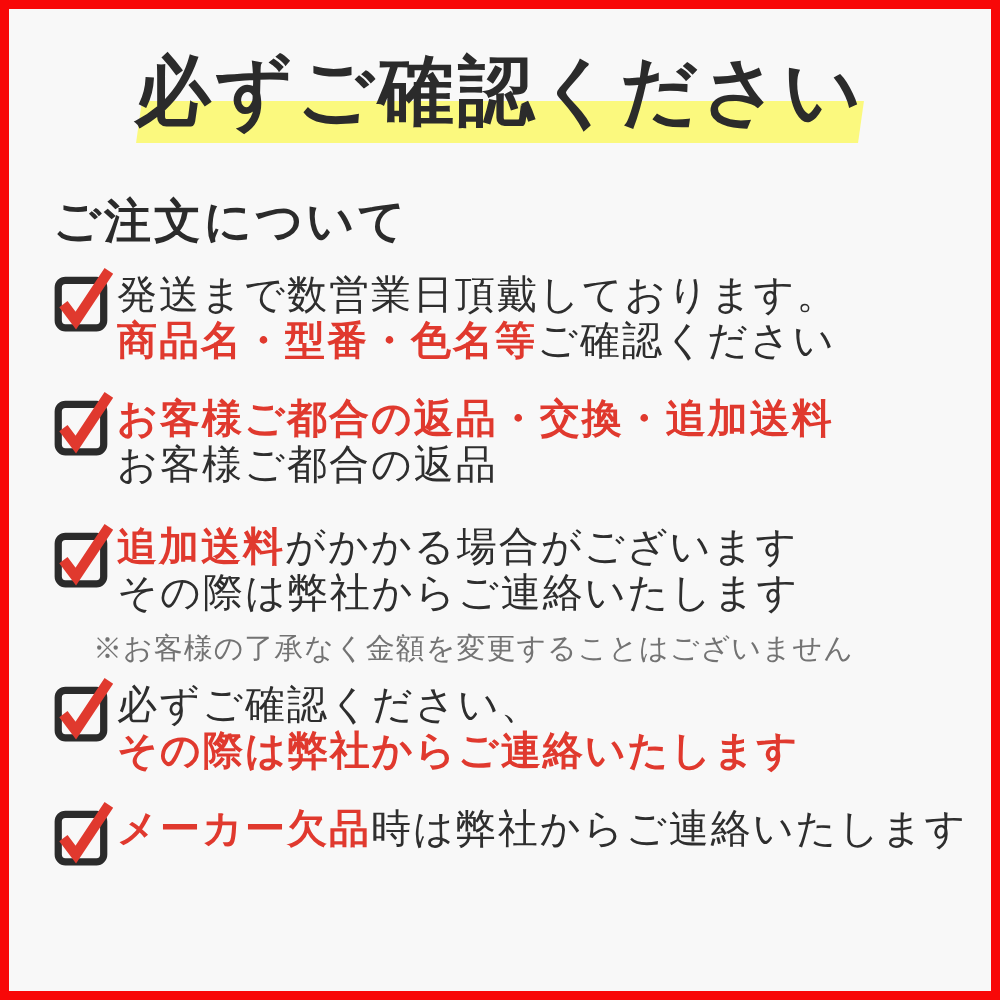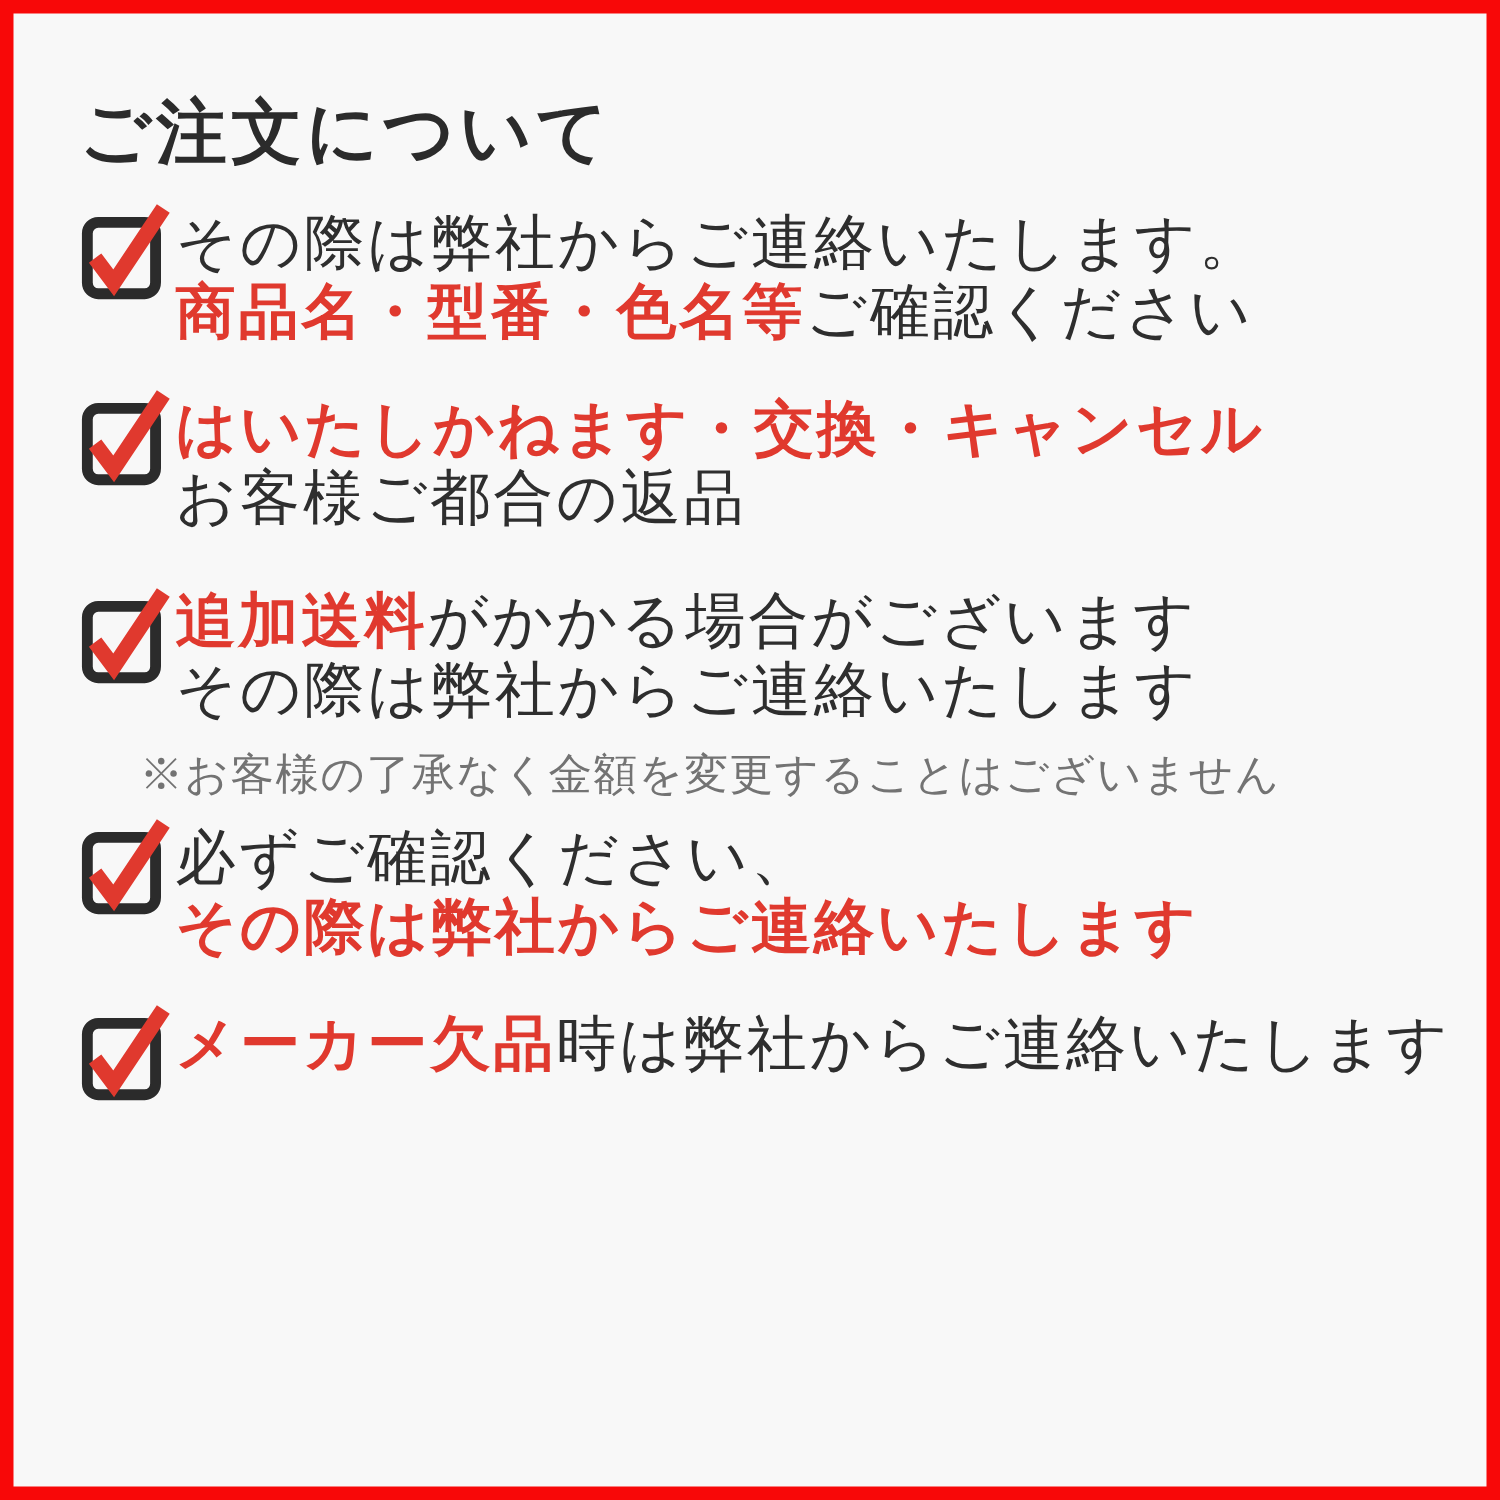--- a/index.html
+++ b/index.html
@@ -86,45 +86,49 @@
     letter-spacing: 1px;
     color: #737373;
     font-weight: normal;
   }
 </style>
 </head>
 <body>
 
 <div class="page">
 
+  <div class="title-wrap">
+    <div class="title-highlight"></div>
+    <h1 class="title">必ずご確認ください</h1>
+  </div>
 
   <h2 class="heading heading-order">ご注文について</h2>
 
   <div class="item item-1">
     <span class="cbx">
       <svg width="58" height="62" viewBox="0 0 56 60">
         <rect x="5" y="8" width="44" height="46" rx="7" fill="none" stroke="#2b2b2b" stroke-width="7"></rect>
         <path d="M10 31 L22 47 L54 -1" fill="none" stroke="#e0392e" stroke-width="10" stroke-linejoin="miter"></path>
       </svg>
     </span>
     <div class="txt">
-      <div><span class="black">その際は弊社からご連絡いたします。</span></div>
+      <div><span class="black">発送まで数営業日頂戴しております。</span></div>
       <div><span class="red">商品名・型番・色名等</span><span class="black">ご確認ください</span></div>
     </div>
   </div>
 
   <div class="item item-2">
     <span class="cbx">
       <svg width="58" height="62" viewBox="0 0 56 60">
         <rect x="5" y="8" width="44" height="46" rx="7" fill="none" stroke="#2b2b2b" stroke-width="7"></rect>
         <path d="M10 31 L22 47 L54 -1" fill="none" stroke="#e0392e" stroke-width="10" stroke-linejoin="miter"></path>
       </svg>
     </span>
     <div class="txt">
-      <div><span class="red">はいたしかねます・交換・キャンセル</span></div>
+      <div><span class="red">お客様ご都合の返品・交換・追加送料</span></div>
       <div><span class="black">お客様ご都合の返品</span></div>
     </div>
   </div>
 
   <div class="item item-3">
     <span class="cbx">
       <svg width="58" height="62" viewBox="0 0 56 60">
         <rect x="5" y="8" width="44" height="46" rx="7" fill="none" stroke="#2b2b2b" stroke-width="7"></rect>
         <path d="M10 31 L22 47 L54 -1" fill="none" stroke="#e0392e" stroke-width="10" stroke-linejoin="miter"></path>
       </svg>

